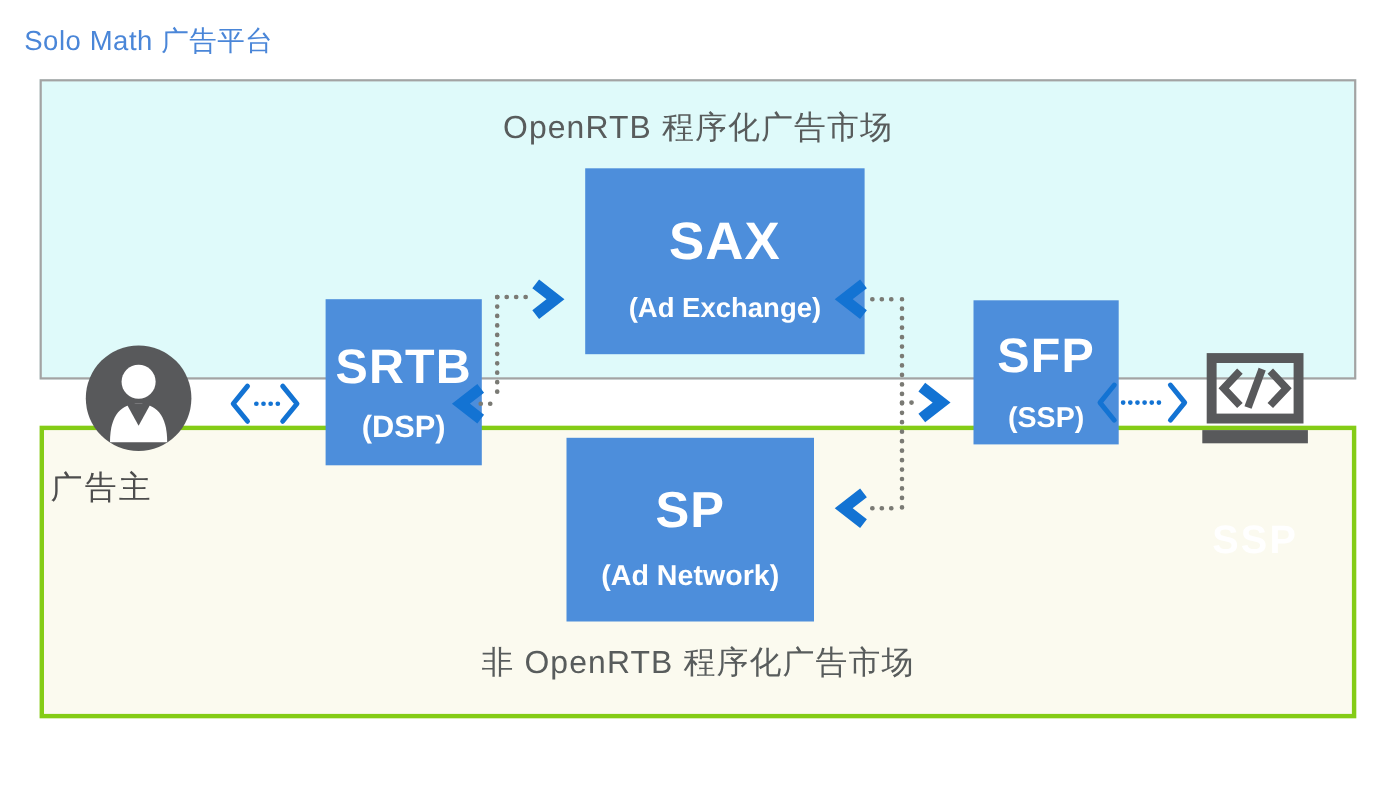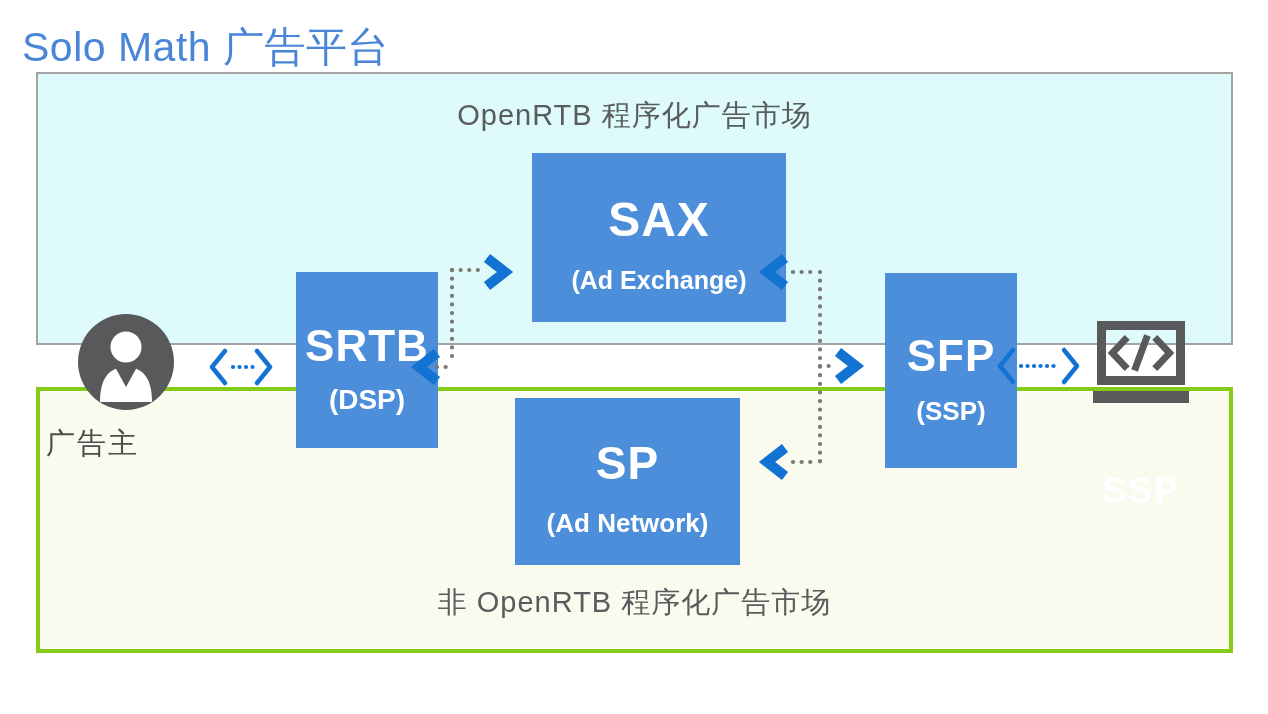--- a/index.html
+++ b/index.html
@@ -7,21 +7,21 @@
     position: relative;
     width: 1268px;
     height: 714px;
     background: #ffffff;
     overflow: hidden;
     font-family: "Liberation Sans", "DejaVu Sans", sans-serif;
   }
   .title {
     position: absolute;
     left: 22px; top: 20px;
-    font-size: 41px;
+    font-size: 25px;
     color: #4a86d8;
     letter-spacing: 0.5px;
     white-space: nowrap;
   }
   .region {
     position: absolute;
     left: 36px;
     width: 1197px;
     box-sizing: border-box;
   }
@@ -55,24 +55,24 @@
     align-items: center;
     justify-content: center;
     text-align: left;
     margin-left: 24px;
   }
   .node-name { font-weight: bold; letter-spacing: 1px; line-height: 1; }
   .node-sub  { line-height: 1; font-weight: bold; }
   .node-sax  { left: 508px; top: 153px; width: 254px; height: 169px; }
   .node-sax .node-name { font-size: 48px; margin-top: 14px; }
   .node-sax .node-sub  { font-size: 25px; margin-top: 24px; }
-  .node-srtb { left: 272px; top: 272px; width: 142px; height: 176px; }
+  .node-srtb { left: 272px; top: 272px; width: 142px; height: 151px; }
   .node-srtb .node-name { font-size: 44px; margin-top: 18px; }
   .node-srtb .node-sub  { font-size: 28px; margin-top: 18px; }
-  .node-sfp  { left: 861px; top: 273px; width: 132px; height: 195px; }
+  .node-sfp  { left: 861px; top: 273px; width: 132px; height: 131px; }
   .node-sfp .node-name { font-size: 44px; margin-top: 16px; }
   .node-sfp .node-sub  { font-size: 26px; margin-top: 20px; }
   .node-sp   { left: 491px; top: 398px; width: 225px; height: 167px; }
   .node-sp .node-name { font-size: 46px; margin-top: 12px; }
   .node-sp .node-sub  { font-size: 26px; margin-top: 24px; }
   .avatar {
     position: absolute;
     left: 78px; top: 314px;
     width: 96px; height: 96px;
     background: #58595b;

